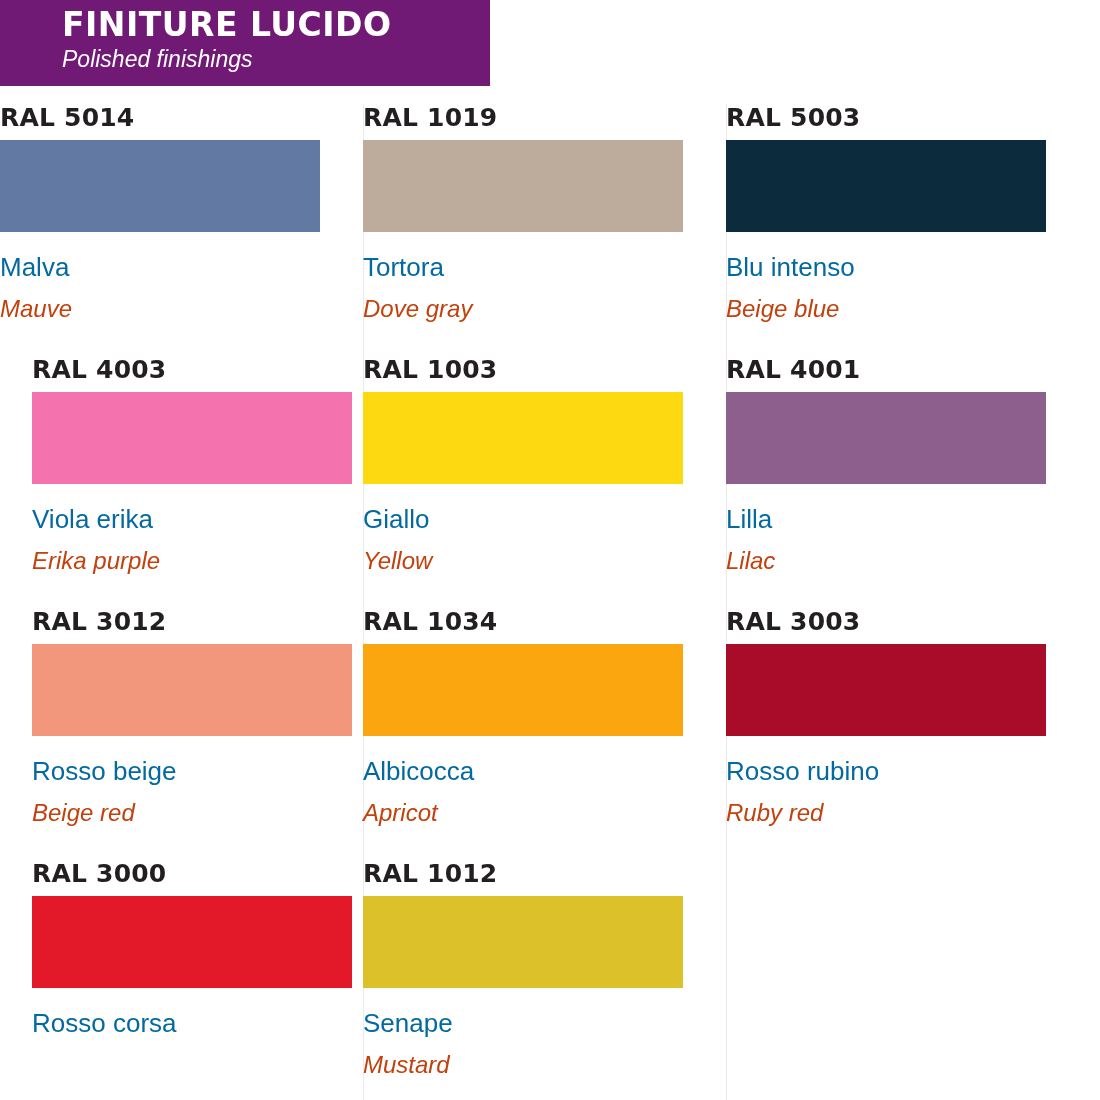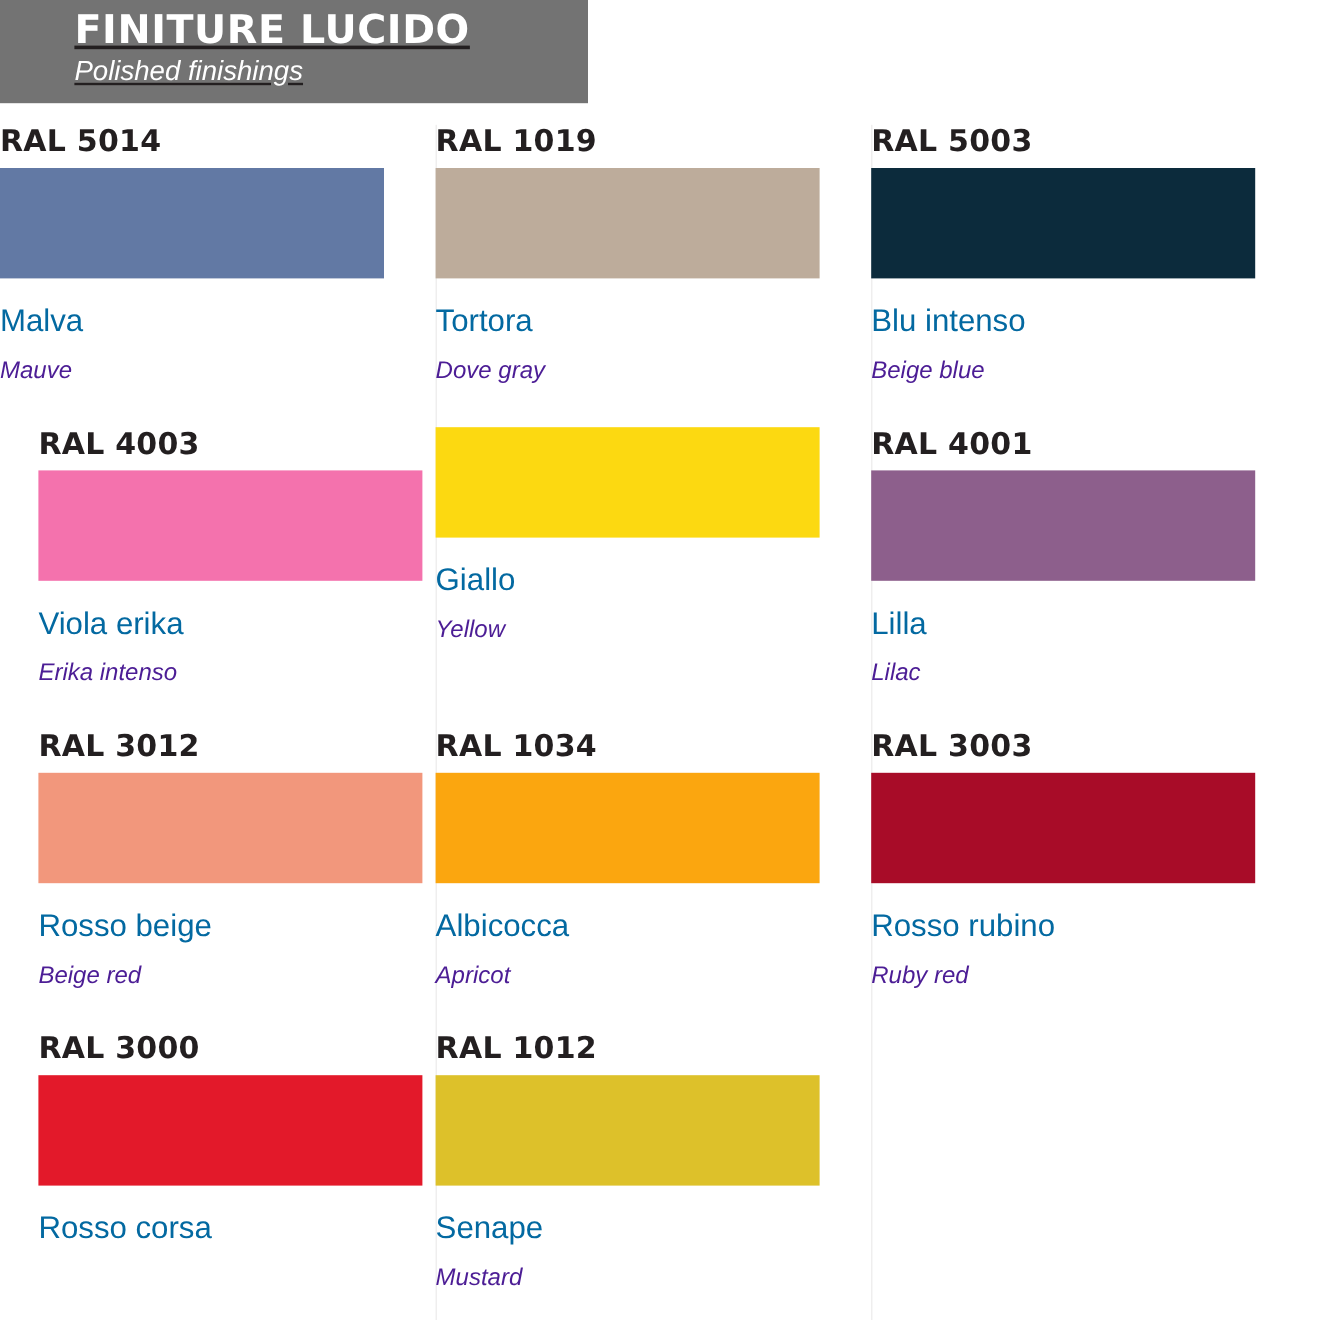--- a/index.html
+++ b/index.html
@@ -83,42 +83,42 @@
     font-family: "Liberation Sans", sans-serif;
     font-size: 26px;
     color: #0369a1;
     line-height: 30px;
     margin-top: 20px;
     white-space: nowrap;
   }
   .name-en {
     font-family: "Liberation Sans", sans-serif;
     font-style: italic;
-    font-size: 20px;
-    color: #4c1d95;
+    font-size: 24px;
+    color: #c2410c;
     line-height: 30px;
     margin-top: 12px;
     white-space: nowrap;
   }
 
   
   .vsep {
     position: absolute;
     top: 104px;
     width: 1px;
     height: 996px;
     background: #eceaea;
   }
   .vsep.one { left: 363px; }
   .vsep.two { left: 726px; }
 </style>
 </head>
 <body>
 
-<div class="banner" style="background: #737373; text-decoration: underline;">
+<div class="banner" style="background: #701a75;">
   <div class="banner-title">FINITURE LUCIDO</div>
   <div class="banner-sub">Polished finishings</div>
 </div>
 
 <div class="vsep one"></div>
 <div class="vsep two"></div>
 
 <div class="grid">
 
   <div class="cell col1">
@@ -140,24 +140,25 @@
     <div class="ral-code">RAL 5003</div>
     <div class="swatch" style="background:#0c2b3c"></div>
     <div class="name-it">Blu intenso</div>
     <div class="name-en">Beige blue</div>
   </div>
 
   <div class="cell col2">
     <div class="ral-code">RAL 4003</div>
     <div class="swatch" style="background:#f472ad"></div>
     <div class="name-it">Viola erika</div>
-    <div class="name-en">Erika intenso</div>
-  </div>
-
-  <div class="cell col3">
+    <div class="name-en">Erika purple</div>
+  </div>
+
+  <div class="cell col3">
+    <div class="ral-code">RAL 1003</div>
     <div class="swatch" style="background:#fcd911"></div>
     <div class="name-it">Giallo</div>
     <div class="name-en">Yellow</div>
   </div>
 
   <div class="cell col1">
     <div class="ral-code">RAL 4001</div>
     <div class="swatch" style="background:#8d5f8c"></div>
     <div class="name-it">Lilla</div>
     <div class="name-en">Lilac</div>

